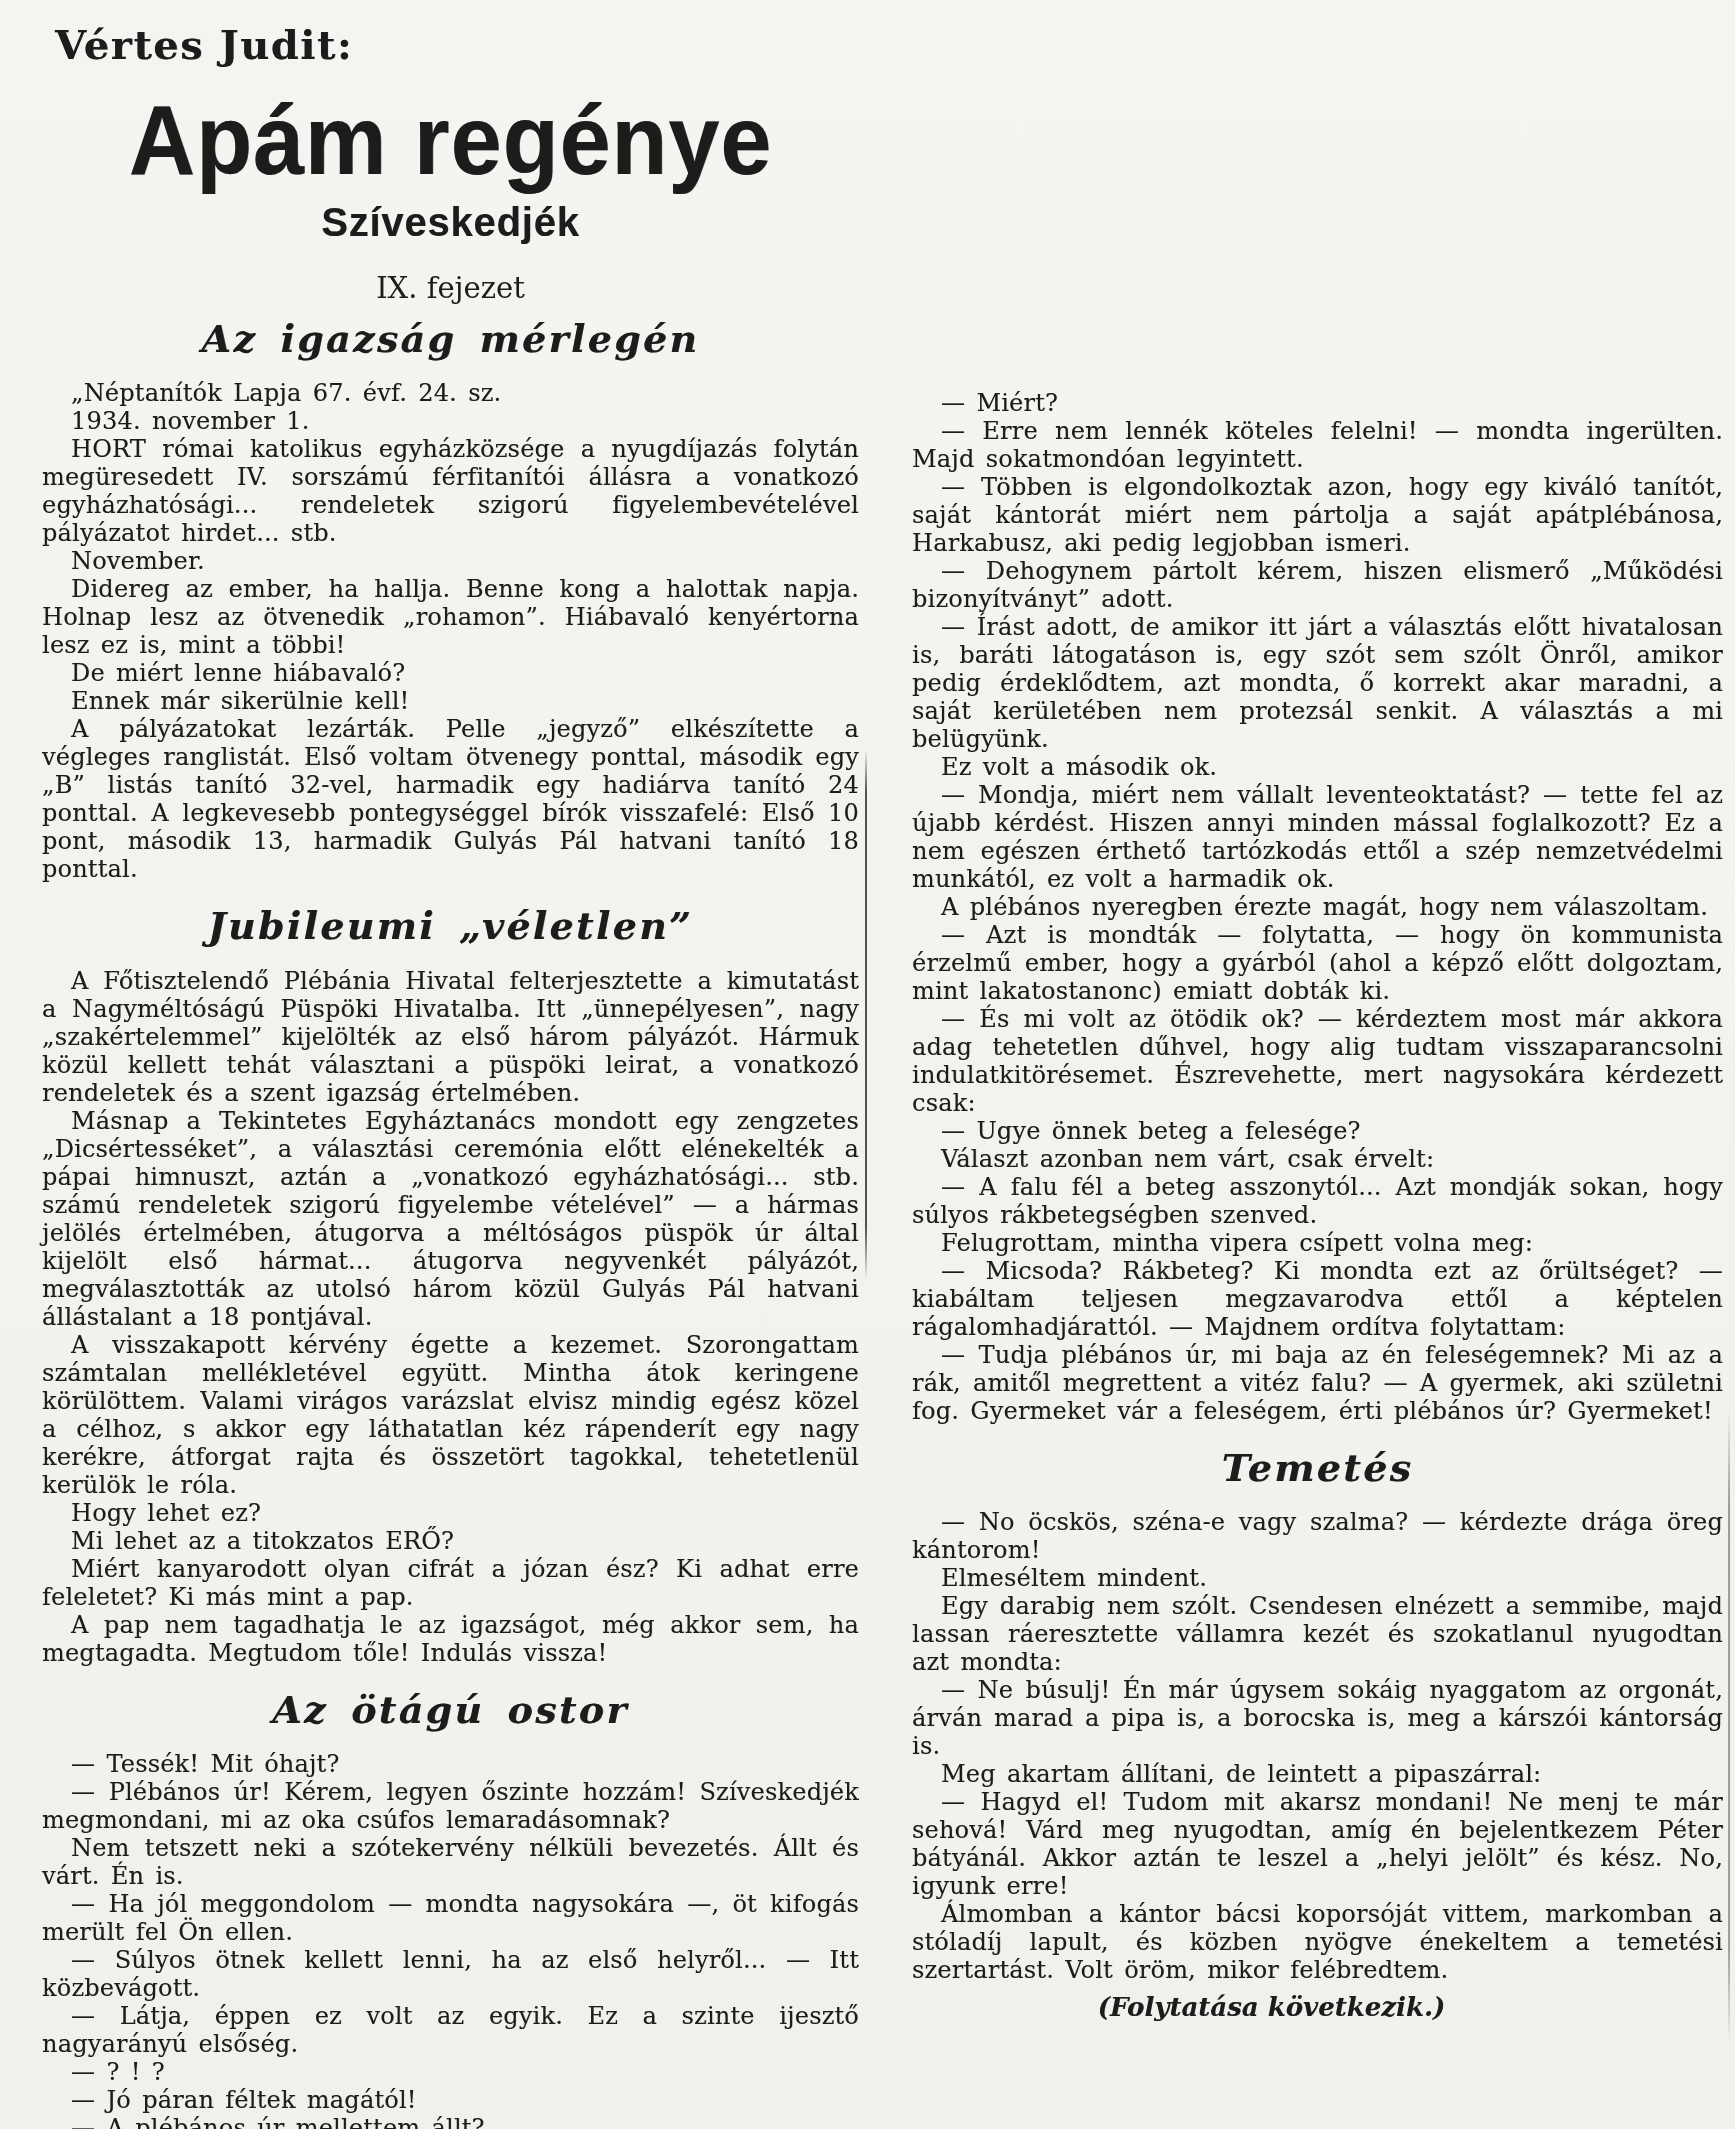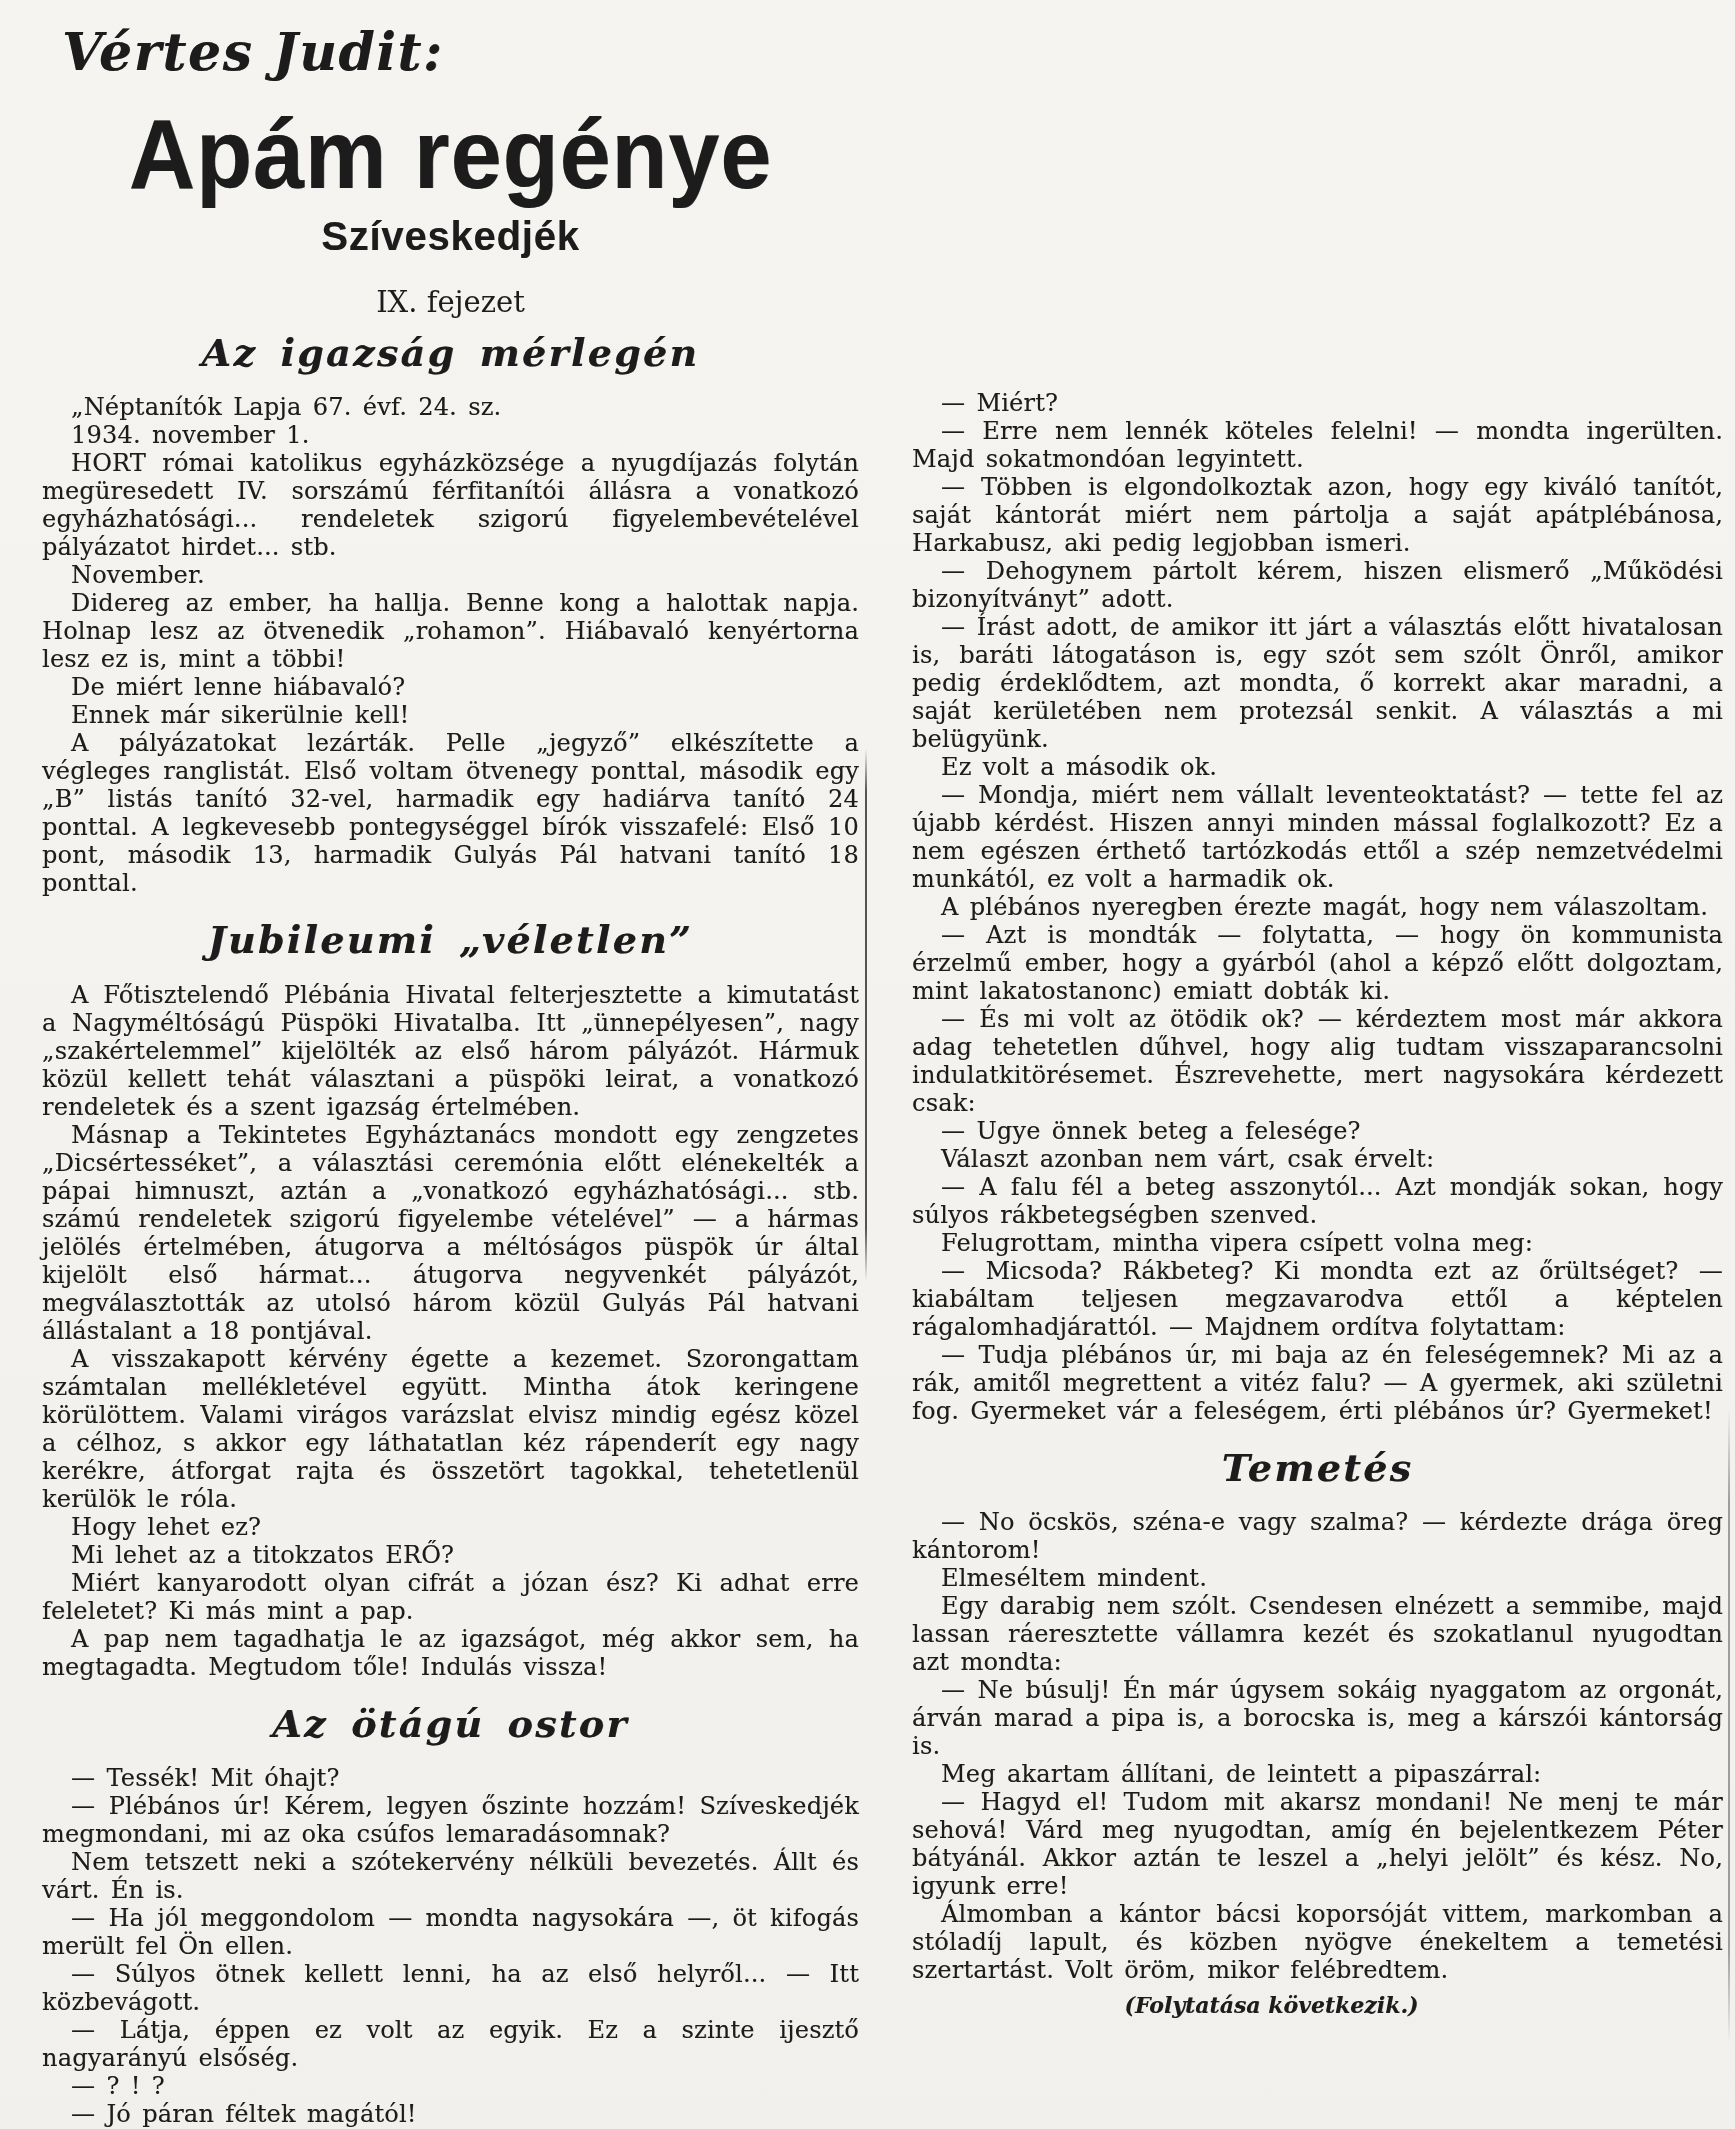--- a/index.html
+++ b/index.html
@@ -20,25 +20,24 @@
   
   .col {
     position: absolute;
   }
   #left-col   { left: 42px;  top: 21.4px;  width: 817px; }
   #right-col  { left: 912px; top: 389px; width: 811px; }
 
   
   .author {
     font-family: "DejaVu Serif", serif;
-    font-style: italic;
     font-weight: bold;
-    font-size: 52px;
+    font-size: 40px;
     letter-spacing: 1.5px;
-    margin: 0 0 20px 20px;
+    margin: 0 0 20px 13px;
     text-shadow: 0.3px 0.3px 0.5px rgba(0,0,0,0.45);
   }
   .title {
     font-family: "Liberation Sans", sans-serif;
     font-weight: bold;
     font-size: 92px;
     line-height: 98px;
     text-align: center;
     letter-spacing: 0.8px;
     margin: 0 0 13.8px 0;
@@ -81,21 +80,21 @@
     text-align: justify;
     text-indent: 29px;
     word-spacing: 3.4px;
     letter-spacing: 0.2px;
     text-shadow: 0.3px 0.3px 0.4px rgba(0,0,0,0.35);
   }
   .continuation {
     font-family: "DejaVu Serif", serif;
     font-style: italic;
     font-weight: bold;
-    font-size: 22px;
+    font-size: 26px;
     text-align: center;
     margin: 7.7px 92px 0 0;
     text-shadow: 0.3px 0.3px 0.4px rgba(0,0,0,0.4);
   }
 
   
   #gutter-rule {
     position: absolute;
     left: 865px;
     top: 749px;

